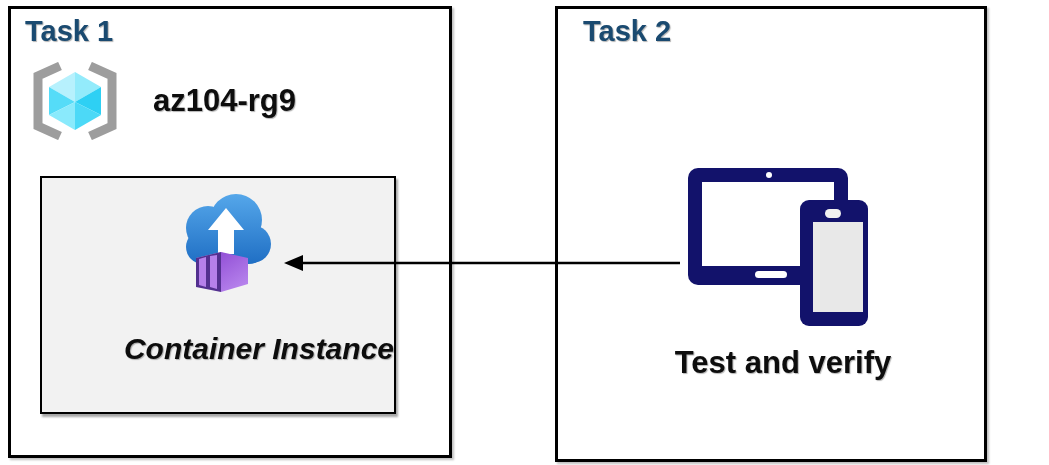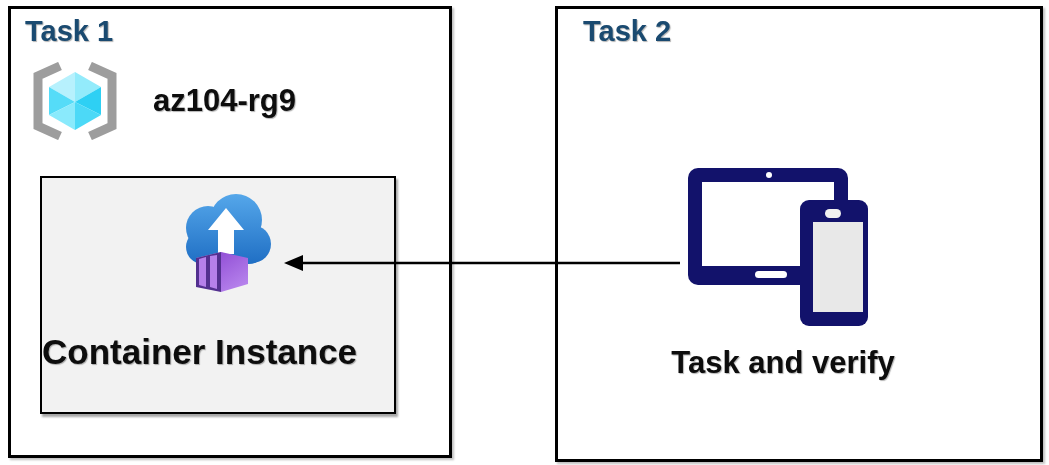--- a/index.html
+++ b/index.html
@@ -12,21 +12,21 @@
     overflow: hidden;
   }
   .task-box {
     position: absolute;
     box-sizing: border-box;
     border: 3px solid #000000;
     background: #ffffff;
     box-shadow: 2px 2px 2px rgba(0,0,0,0.25);
   }
   .task1 { left: 8px;   top: 6px; width: 444px; height: 452px; }
-  .task2 { left: 555px; top: 6px; width: 488px; height: 456px; padding-left: 47px; }
+  .task2 { left: 555px; top: 6px; width: 432px; height: 456px; padding-left: 47px; }
   .task-title {
     position: absolute;
     margin: 0;
     font-size: 29px;
     font-weight: 700;
     color: #1a4a70;
     text-shadow: 1px 1px 1px rgba(0,0,0,0.30);
     white-space: nowrap;
     text-align: right;
   }
@@ -56,26 +56,27 @@
     border: 2px solid #000000;
     background: #f2f2f2;
     box-shadow: 2px 3px 2px rgba(0,0,0,0.35);
   }
   .aci-icon { position: absolute; left: 136px; top: 12px; }
   .inner-label {
     position: absolute;
     top: 154px;
     left: 0;
     width: 100%;
-    text-align: left;
-    font-size: 35px;
+    text-align: right;
+    font-size: 30px;
     font-weight: 700;
     color: #0d0d0d;
     text-shadow: 1px 1px 1px rgba(0,0,0,0.30);
     white-space: nowrap;
+    font-style: italic;
   }
   .devices-icon { position: absolute; left: 127px; top: 155px; }
   .task2-label {
     position: absolute;
     top: 336px;
     left: 0;
     width: 450px;
     text-align: center;
     font-size: 31px;
     font-weight: 700;
@@ -154,21 +155,21 @@
         <circle cx="84" cy="11" r="3" fill="#ffffff"></circle>
         <rect x="70" y="107" width="32" height="7" rx="3.5" fill="#ffffff"></rect>
       </g>
       <g>
         <rect x="115" y="36" width="68" height="126" rx="9" fill="#12126b"></rect>
         <rect x="140" y="45" width="16" height="9" rx="4.5" fill="#f0f0f0"></rect>
         <rect x="128" y="58" width="50" height="90" fill="#e8e8e8"></rect>
       </g>
     </svg>
 
-    <div class="task2-label">Task and verify</div>
+    <div class="task2-label">Test and verify</div>
   </section>
 
   <svg class="arrow-overlay" viewBox="0 0 1049 465" aria-hidden="true">
     <line x1="680" y1="263" x2="298" y2="263" stroke="#000000" stroke-width="2.5"></line>
     <polygon points="284,263 303,255 303,271" fill="#000000"></polygon>
   </svg>
 
 </div>
 
 </body></html>

